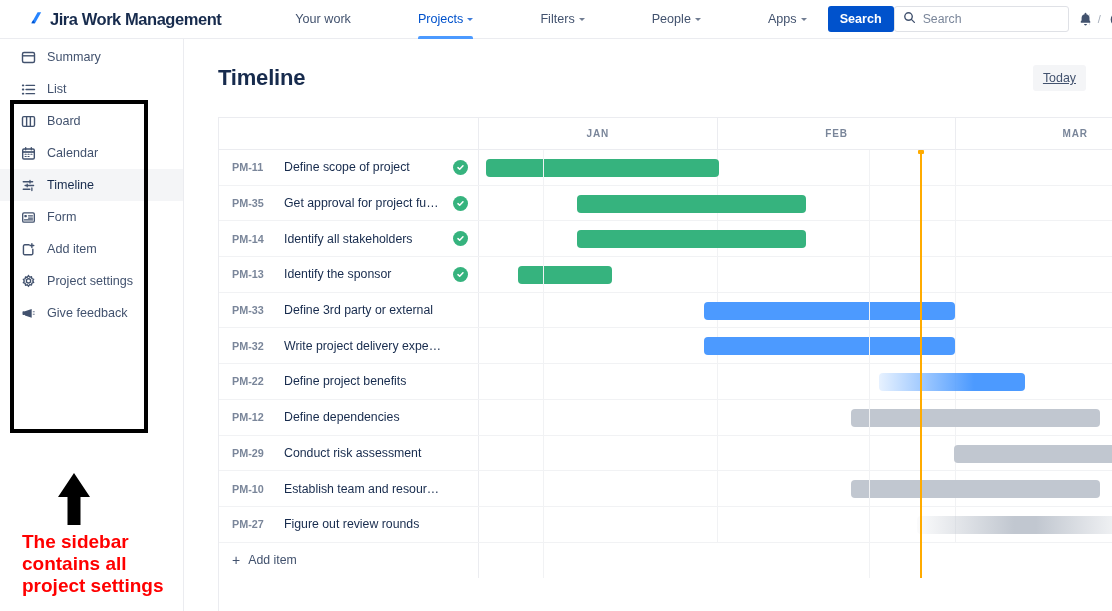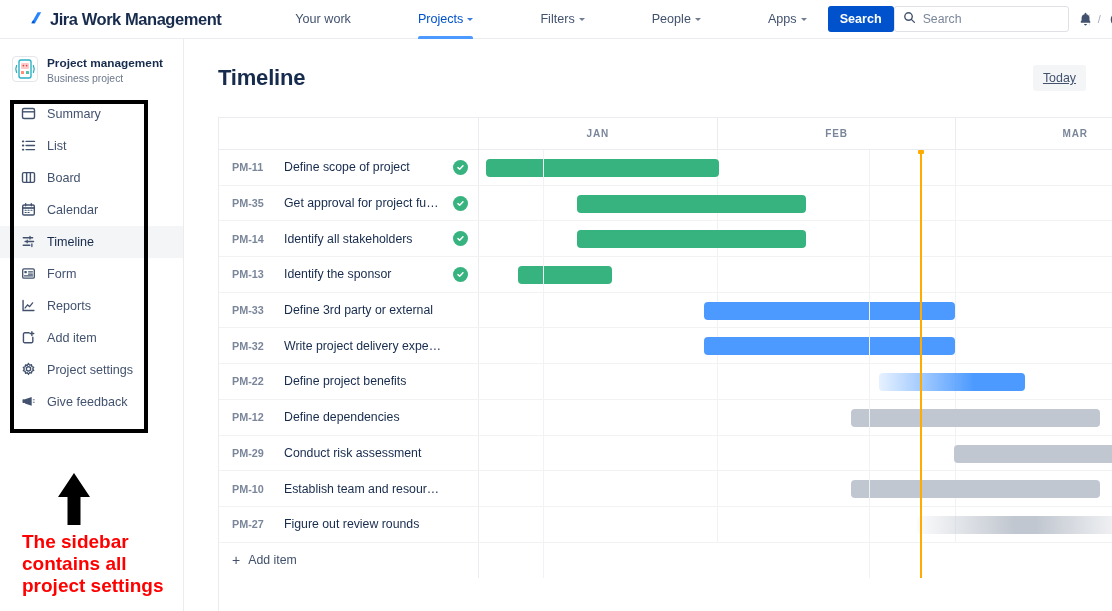--- a/index.html
+++ b/index.html
@@ -225,37 +225,20 @@
       <div class="navicon">
         <svg width="17" height="17" viewBox="0 0 20 20" fill="#42526E">
           <path d="M10 1.8l1.5 1.9 2.4-.35.55 2.37 2.25.9-1.1 2.15 1.1 2.15-2.25.9-.55 2.37-2.4-.35L10 16.6l-1.5-1.84-2.4.35-.55-2.37-2.25-.9 1.1-2.15-1.1-2.15 2.25-.9.55-2.37 2.4.35z"></path>
           <circle cx="10" cy="9.2" r="2.9" fill="#fff"></circle>
         </svg>
       </div>
     </div>
   </div>
 
   <div class="sidebar">
-    <div class="proj-header">
-      <span class="proj-avatar">
-        <svg width="24" height="24" viewBox="0 0 24 24">
-          <rect x="6" y="3" width="12" height="18" rx="2" fill="#fff" stroke="#2BB0C4" stroke-width="1.4"></rect>
-          <rect x="8" y="6" width="8" height="6" rx="1" fill="#FFC9C9"></rect>
-          <circle cx="10.4" cy="8.6" r=".85" fill="#C94B4B"></circle>
-          <circle cx="13.6" cy="8.6" r=".85" fill="#C94B4B"></circle>
-          <rect x="8" y="14" width="3" height="3" rx=".6" fill="#FF8F73"></rect>
-          <rect x="13" y="14" width="3" height="3" rx=".6" fill="#4BC0B0"></rect>
-          <path d="M3.6 8.5c-1 2.2-1 4.8 0 7M20.4 8.5c1 2.2 1 4.8 0 7" stroke="#2BB0C4" stroke-width="1.3" fill="none" stroke-linecap="round"></path>
-        </svg>
-      </span>
-      <span>
-        <span class="proj-name">Project management</span>
-        <span class="proj-type" style="display:block">Business project</span>
-      </span>
-    </div>
 
     <div class="navlist">
       <div class="snav">
         <span class="sicon">
           <svg width="15" height="15" viewBox="0 0 16 16" fill="none" stroke="currentColor" stroke-width="1.5">
             <rect x="1.6" y="2.6" width="12.8" height="10.8" rx="1.6"></rect>
               <path d="M1.6 6.2h12.8"></path>
           </svg>
         </span>
         <span class="slabel">Summary</span>
@@ -300,29 +283,20 @@
       </div>
       <div class="snav">
         <span class="sicon">
           <svg width="15" height="15" viewBox="0 0 16 16" fill="none" stroke="currentColor" stroke-width="1.4">
             <rect x="1.8" y="3" width="12.4" height="10" rx="1.4"></rect>
             <rect x="3.6" y="5.4" width="2.6" height="2.2" rx=".5" fill="currentColor" stroke="none"></rect>
             <path d="M8 6.2h4.2M8 8.6h4.2M3.6 10.6h8.6" stroke-linecap="round"></path>
           </svg>
         </span>
         <span class="slabel">Form</span>
-      </div>
-      <div class="snav">
-        <span class="sicon">
-          <svg width="15" height="15" viewBox="0 0 16 16" fill="none" stroke="currentColor" stroke-width="1.5" stroke-linecap="round">
-            <path d="M2.2 2.6v10.8h11.6"></path>
-            <path d="M4.4 10.6l2.6-3.2 2.2 1.8 3.2-4" stroke-width="1.4"></path>
-          </svg>
-        </span>
-        <span class="slabel">Reports</span>
       </div>
       <div class="snav">
         <span class="sicon">
           <svg width="15" height="15" viewBox="0 0 16 16" fill="none" stroke="currentColor" stroke-width="1.5" stroke-linecap="round">
             <path d="M12.6 7.6v4.6a1.4 1.4 0 0 1-1.4 1.4H4a1.4 1.4 0 0 1-1.4-1.4V4.4A1.4 1.4 0 0 1 4 3h4.6"></path>
             <path d="M11.6 1.8v4M9.6 3.8h4"></path>
           </svg>
         </span>
         <span class="slabel">Add item</span>
       </div>

